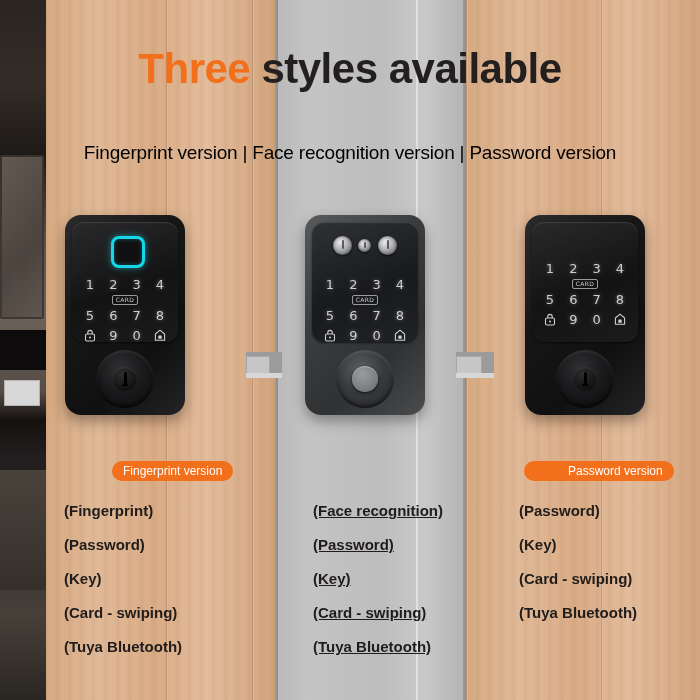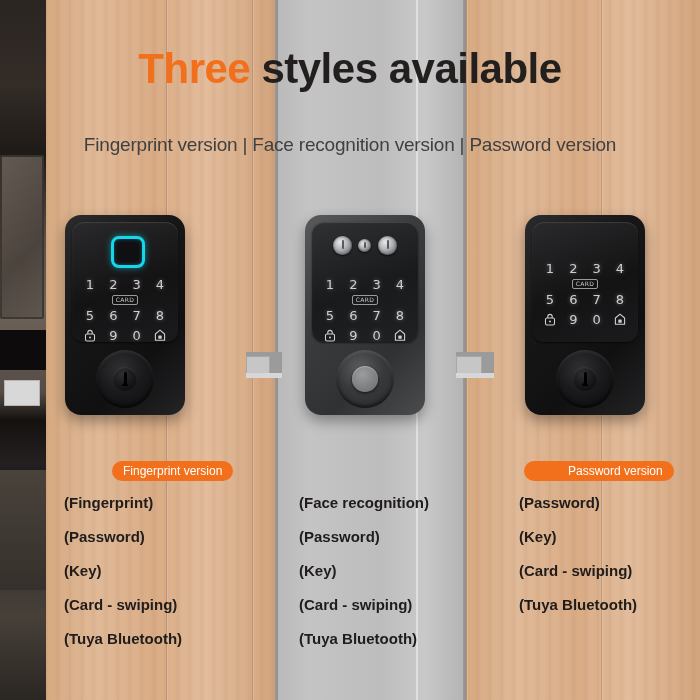--- a/index.html
+++ b/index.html
@@ -39,22 +39,22 @@
   
   .latch{position:absolute;}
   .latch .plate{position:absolute;background:#c6c6c6;border:1px solid #a8a8a8;}
   .latch .bolt{position:absolute;background:#d7d7d7;}
   .latch .shadow{position:absolute;background:#9b9b9b;}
 
   
   .title{position:absolute;left:0;top:48px;width:700px;text-align:center;
          font-size:42px;font-weight:bold;color:#231f1e;letter-spacing:-0.5px;line-height:1;}
   .title .hl{color:#f2701c;}
-  .subtitle{position:absolute;left:0;top:134px;width:700px;text-align:center;
-         font-size:19px;color:#404040;letter-spacing:-0.2px;}
+  .subtitle{position:absolute;left:0;top:142px;width:700px;text-align:center;
+         font-size:19px;color:#000000;letter-spacing:-0.2px;}
 
   
   .lock{position:absolute;width:120px;}
   .lock .body{position:relative;width:120px;height:200px;border-radius:16px;
         box-shadow:0 6px 14px rgba(0,0,0,.35);}
   .lock.dark .body{background:linear-gradient(135deg,#2b2b2d 0%,#171718 35%,#101011 70%,#242426 100%);}
   .lock.grey .body{background:linear-gradient(135deg,#585a5c 0%,#3b3d3f 35%,#2f3133 70%,#4a4c4e 100%);}
 
   .panel{position:absolute;left:7px;top:7px;width:106px;height:120px;border-radius:12px;}
   .lock.dark .panel{background:linear-gradient(160deg,#2a2a2c,#131314 55%,#1b1b1d);
@@ -100,21 +100,21 @@
   .kh-slot:after{content:"";position:absolute;left:-2px;bottom:-1px;width:7px;height:5px;
         background:#000;clip-path:polygon(0 100%,50% 0,100% 100%);}
   .thumbturn{position:absolute;left:50%;top:50%;width:26px;height:26px;margin:-13px 0 0 -13px;border-radius:50%;
         background:radial-gradient(circle at 40% 32%,#9a9c9e,#7d7f81 60%,#6a6c6e 100%);
         box-shadow:0 1px 3px rgba(0,0,0,.7), inset 0 1px 1px rgba(255,255,255,.3);}
 
   
   .badge{position:absolute;background:#f2701c;color:#fff;border-radius:11px;
         font-size:12px;padding:3px 11px;white-space:nowrap;line-height:14px;}
   .features{position:absolute;font-size:15px;font-weight:bold;color:#1f1c1b;line-height:1;}
-  .features .f{margin-bottom:19px;white-space:nowrap;}
+  .features .f{margin-bottom:19px;white-space:nowrap;margin-top:8px;}
 </style>
 </head>
 <body>
 
 <div id="stage">
 
   <div class="room">
     <div class="room-tv"></div>
     <div class="room-dark"></div>
     <div class="room-shelf"></div>
@@ -311,21 +311,21 @@
   <div class="badge" style="left:524px;top:461px;padding-left:44px;">Password version</div>
 
   <div class="features" style="left:64px;top:495px;">
     <div class="f">(Fingerprint)</div>
     <div class="f">(Password)</div>
     <div class="f">(Key)</div>
     <div class="f">(Card - swiping)</div>
     <div class="f">(Tuya Bluetooth)</div>
   </div>
 
-  <div class="features" style="left:299px;top:495px;">
+  <div class="features" style="left:313px;top:495px;text-decoration:underline;">
     <div class="f">(Face recognition)</div>
     <div class="f">(Password)</div>
     <div class="f">(Key)</div>
     <div class="f">(Card - swiping)</div>
     <div class="f">(Tuya Bluetooth)</div>
   </div>
 
   <div class="features" style="left:519px;top:495px;">
     <div class="f">(Password)</div>
     <div class="f">(Key)</div>

